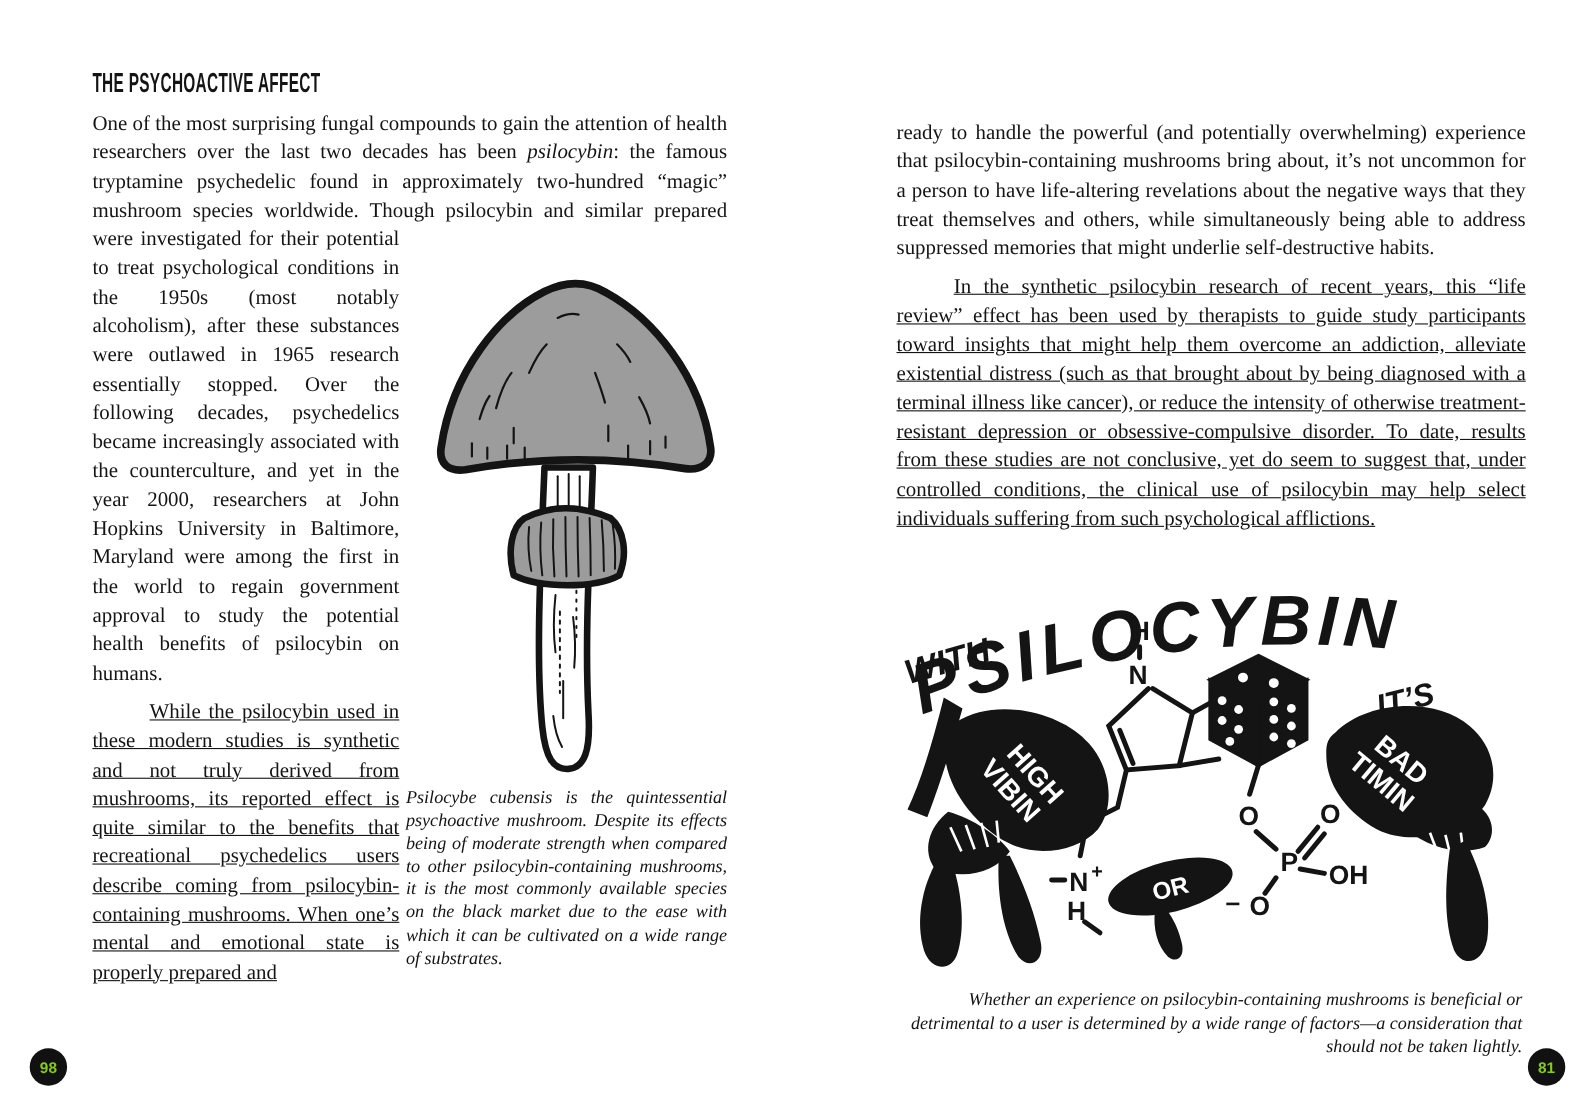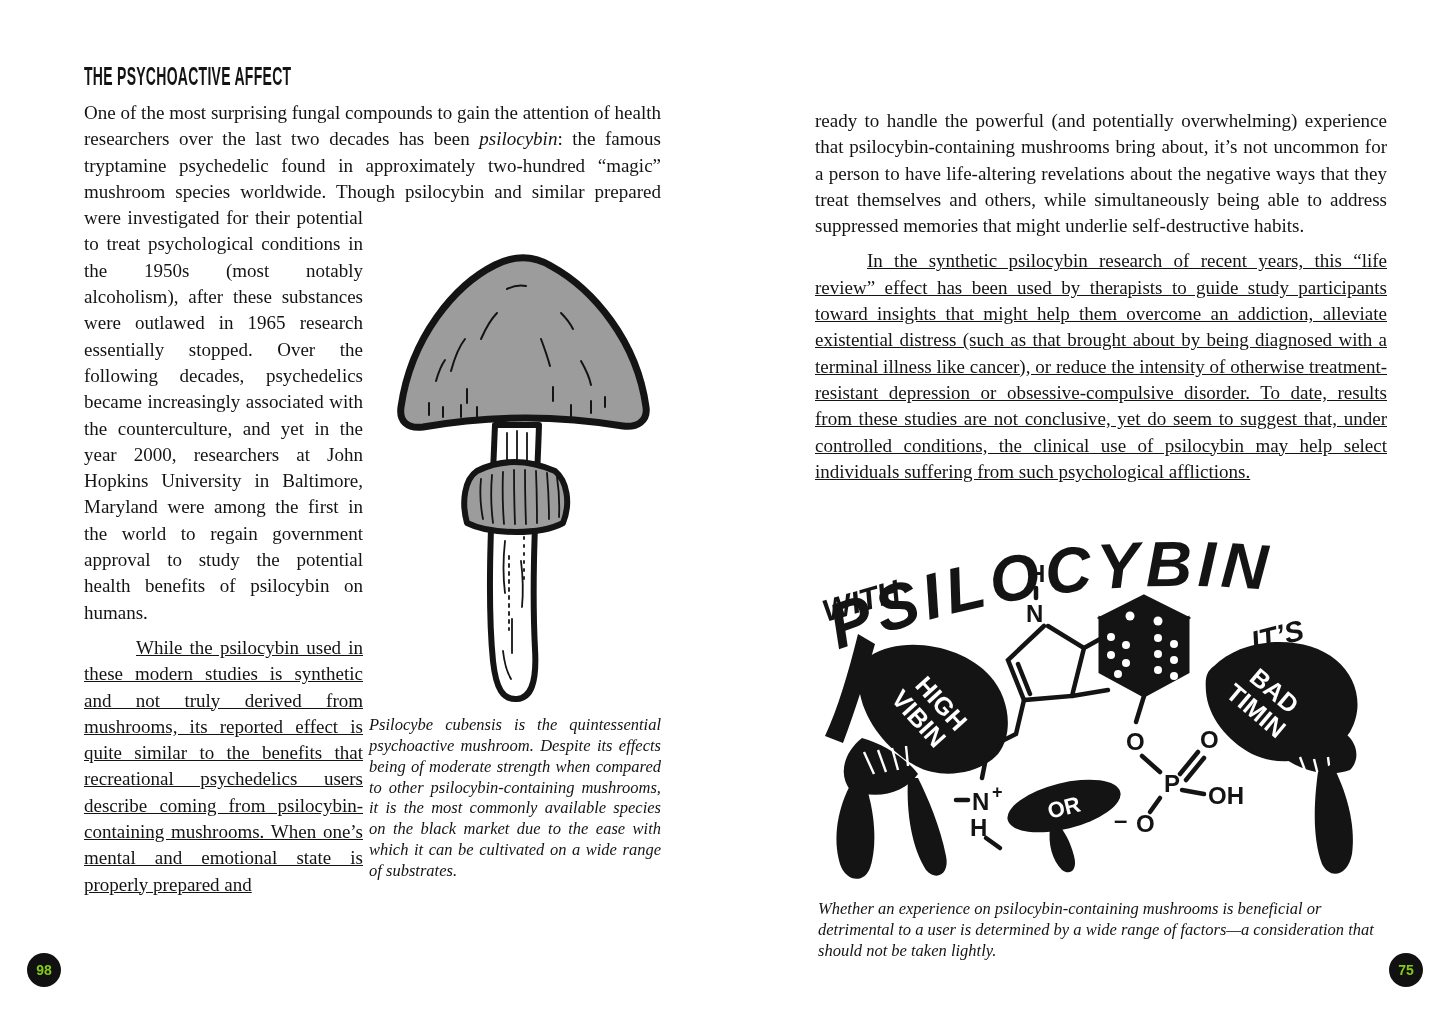--- a/index.html
+++ b/index.html
@@ -21,21 +21,21 @@
   .illu-float { float:right; width:292px; min-height:700px; margin:2px 0 0 6px; }
   .illu-float svg { display:block; margin:14px 0 4px 22px; }
   .caption { font-style:italic; font-size:16.5px; line-height:20.8px;
              }
 
   
   .right-col { position:absolute; left:815px; top:64px; width:572px;margin-top:44px; }
   .art-wrap { position:absolute; left:812px; top:538px; width:585px; height:358px; }
   .caption-right { position:absolute; left:818px; top:898px; width:566px;
                    font-style:italic; font-size:16.5px; line-height:21px;
-                   text-align:left; }
+                   text-align:right; }
 
   
   .badge { position:absolute; width:34px; height:34px; border-radius:50%;
            background:#111111; color:#84cc16; display:flex; align-items:center;
            justify-content:center; font-family:"Liberation Sans", sans-serif;
            font-weight:700; font-size:14px; }
   .badge-left  { left:27px;  top:953px; }
   .badge-right { left:1389px; top:953px; }
 
   svg text { font-family:"Liberation Sans", sans-serif; }
@@ -213,15 +213,15 @@
           <text x="-17" y="9" fill="#ffffff" font-weight="700" font-size="22">OR</text>
         </g>
         <path d="M 238,290 C 236,306 240,322 250,332 C 258,338 266,332 262,318 C 258,302 252,294 248,288 Z" fill="#141414"></path>
       </g>
     </svg>
   </div>
 
   <div class="caption-right">Whether an experience on psilocybin-containing mushrooms is beneficial or detrimental to a user is determined by a wide range of factors—a consideration that should not be taken lightly.</div>
 
   <div class="badge badge-left">98</div>
-  <div class="badge badge-right">75</div>
+  <div class="badge badge-right">81</div>
 
 </div>
 
 </body></html>

